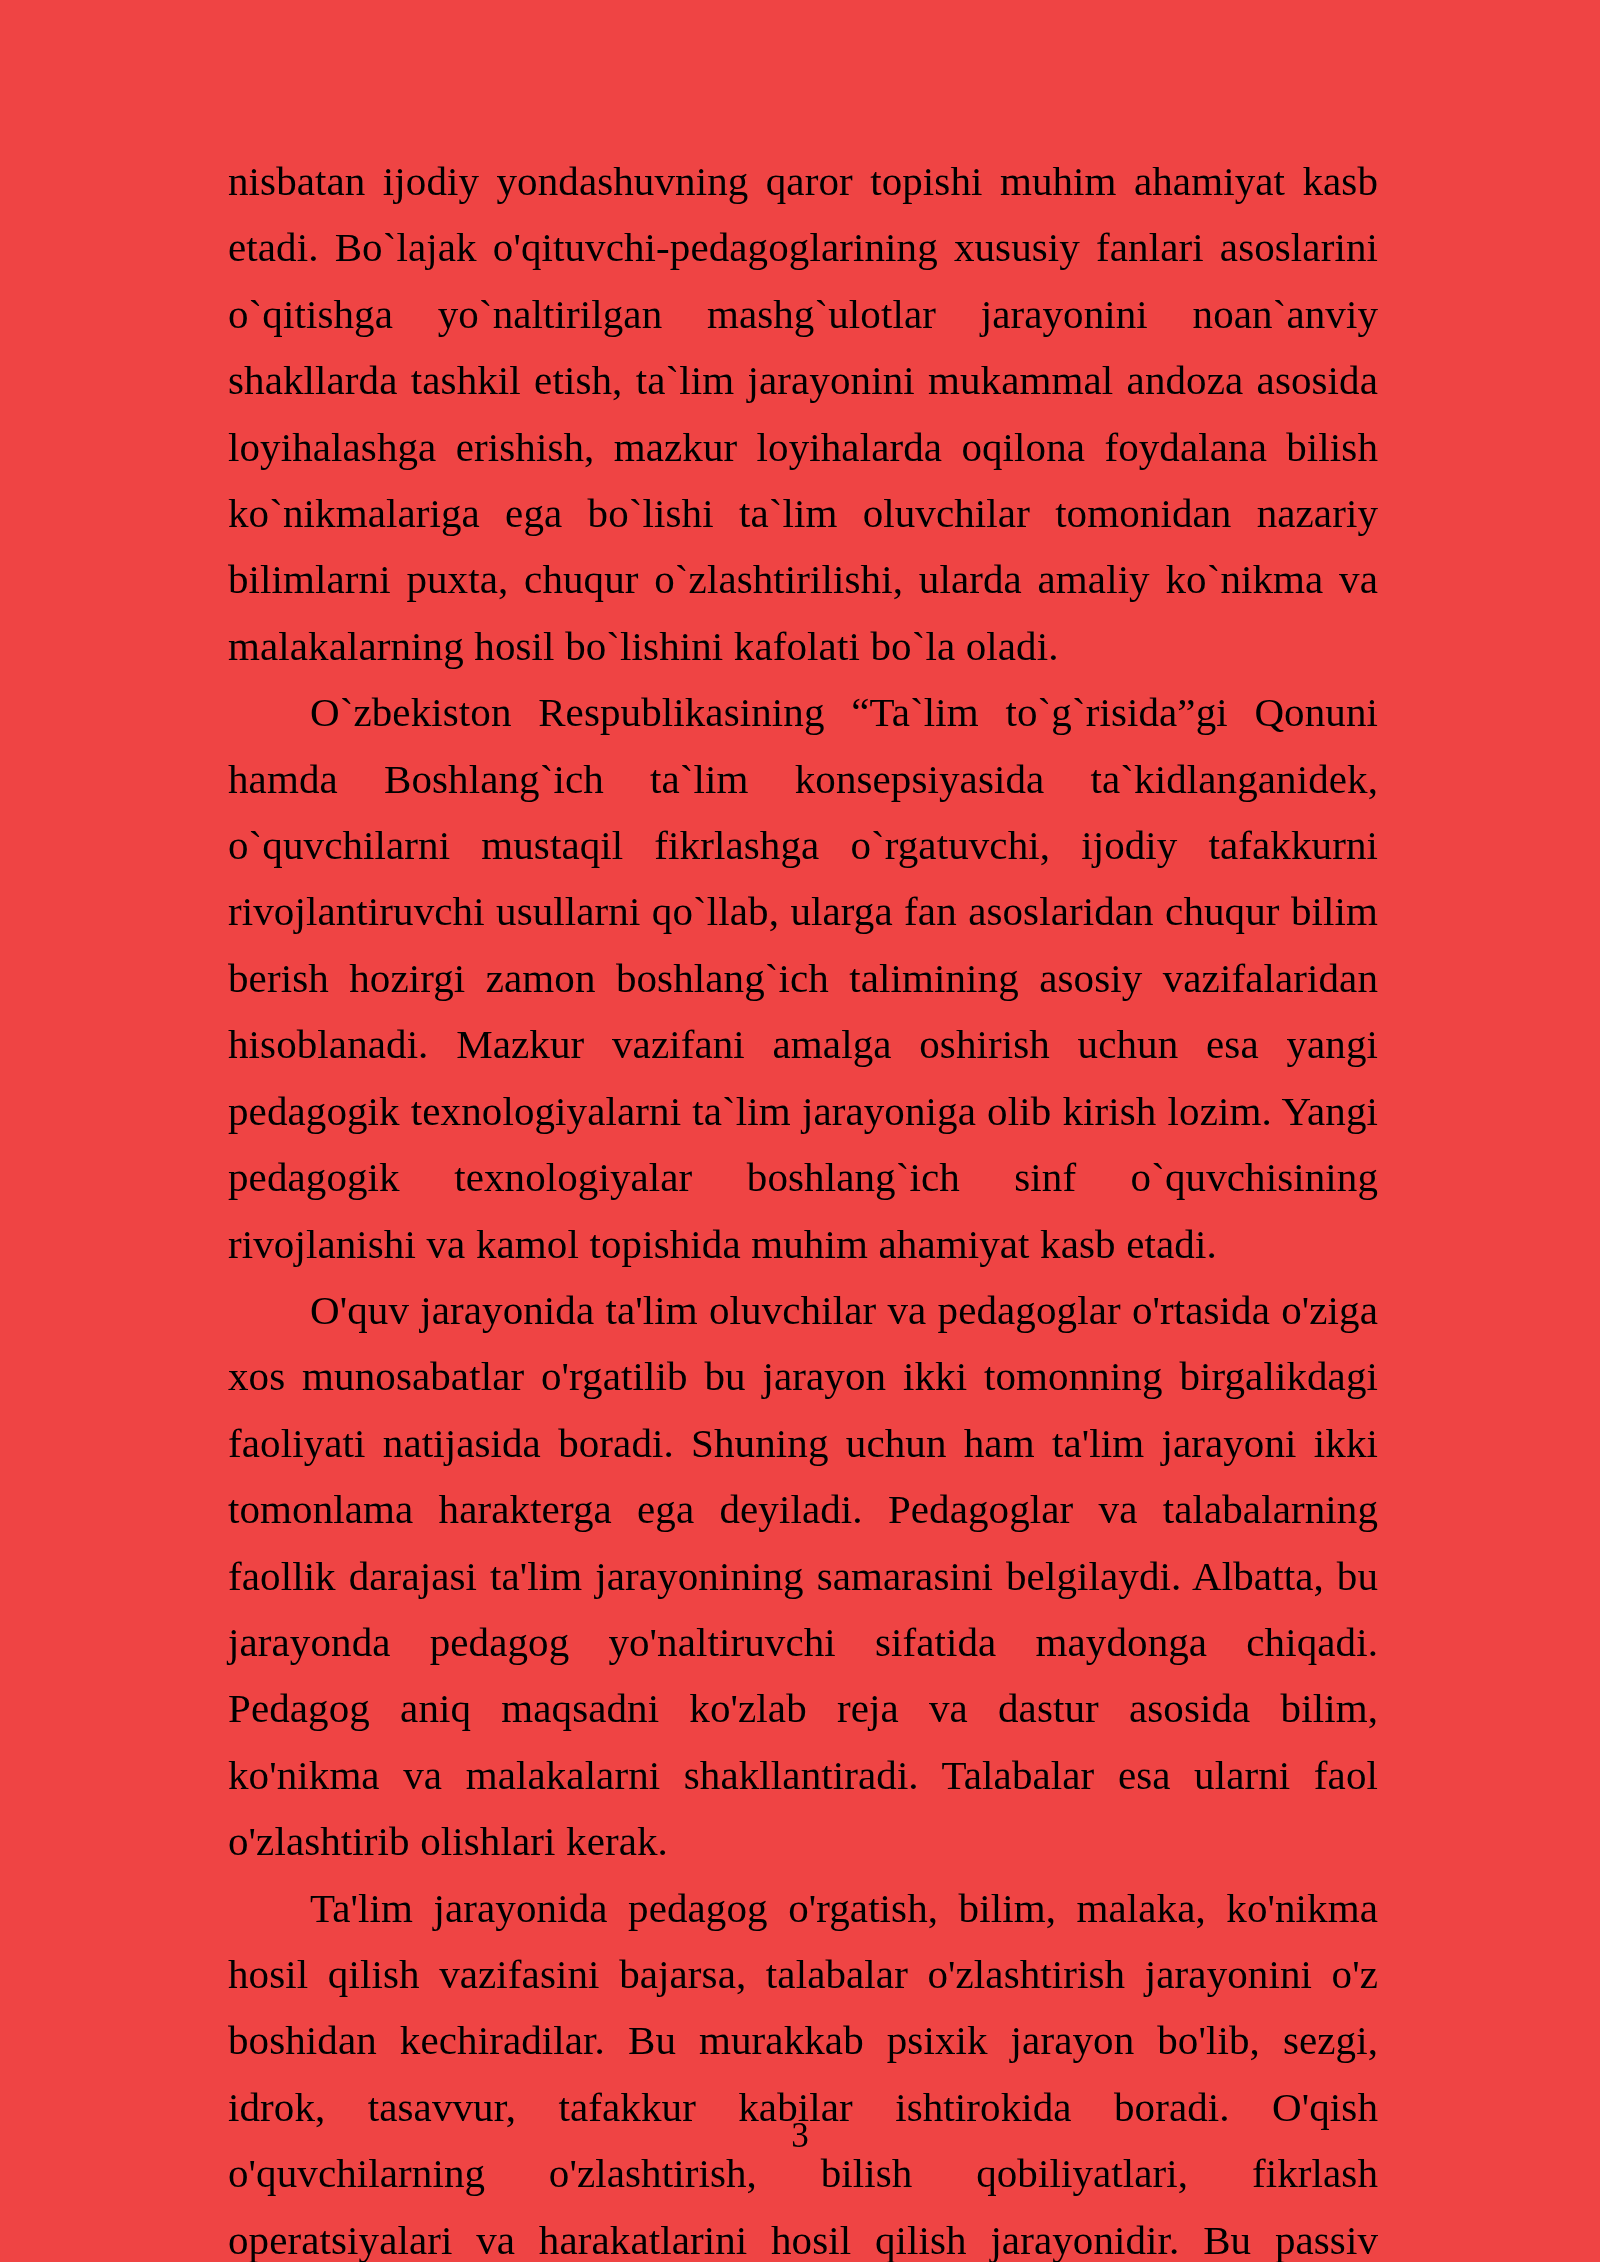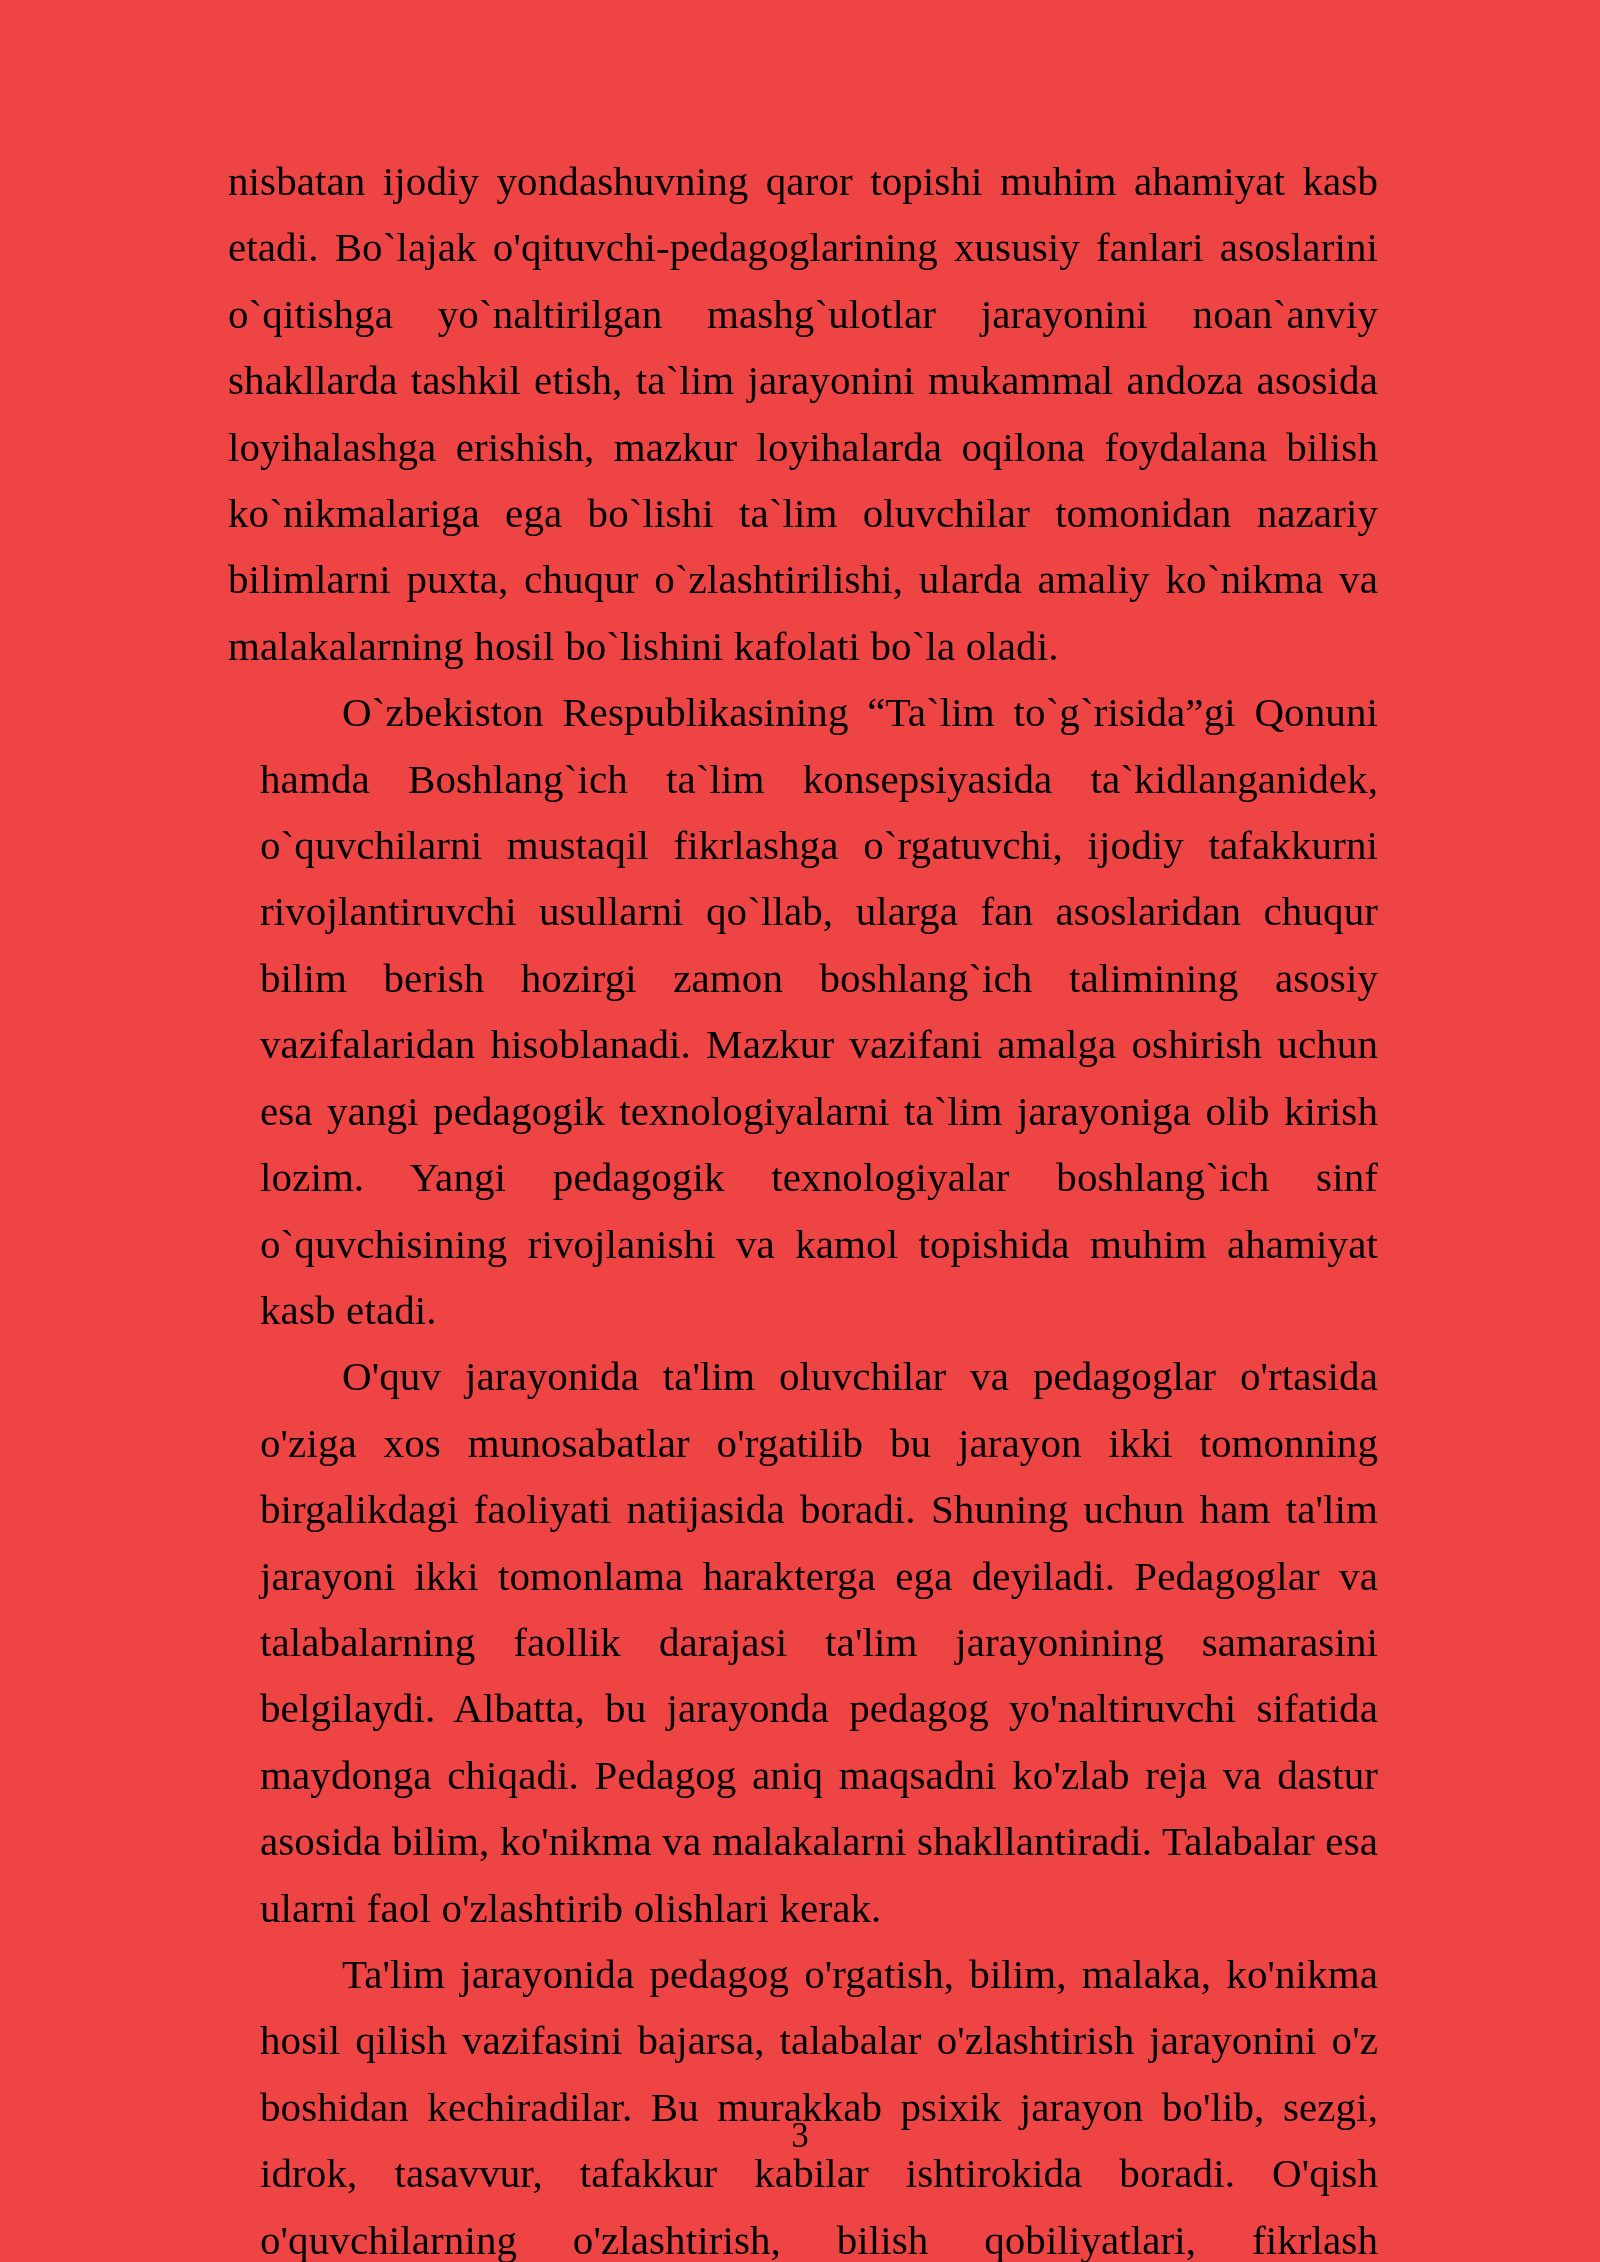--- a/index.html
+++ b/index.html
@@ -32,21 +32,20 @@
     font-size: 41px;
     line-height: 1.62;
     text-align: justify;
     text-justify: inter-word;
     letter-spacing: 0.1px;
     word-spacing: 0.2px;
     hyphens: none;
   }
   .para.indent {
     text-indent: 82px;
-    margin-left: 32px;
   }
   .para + .para {
     margin-top: 0;
   }
   .page-number {
     position: absolute;
     left: 0;
     right: 0;
     top: 2118px;
     text-align: center;

